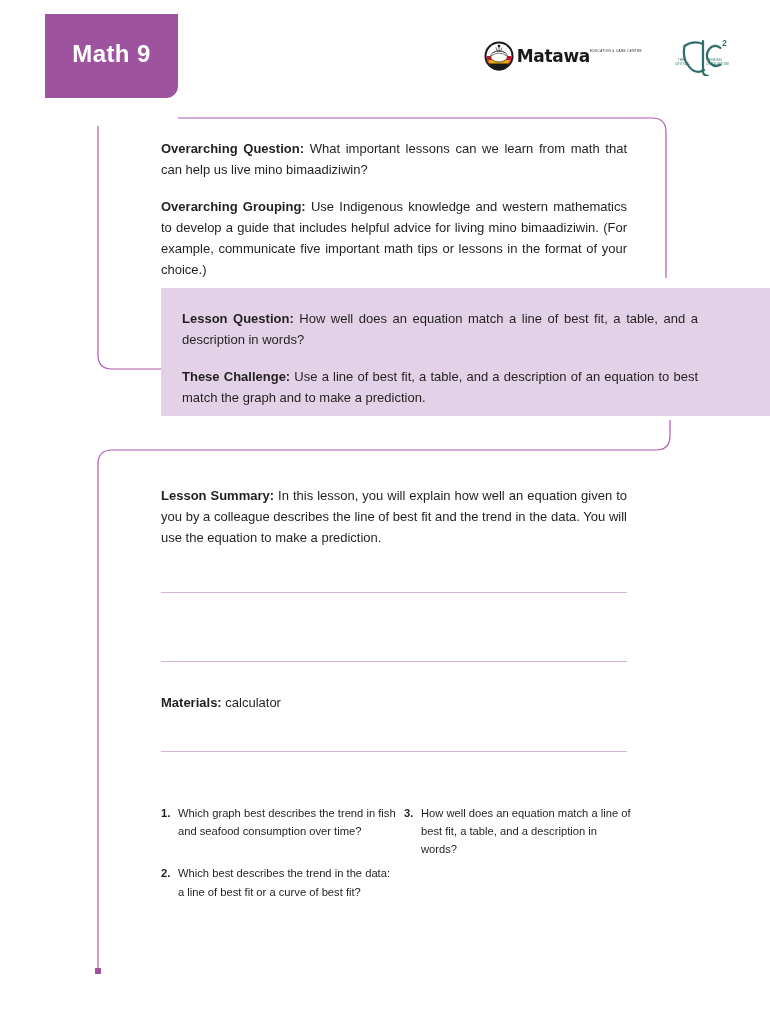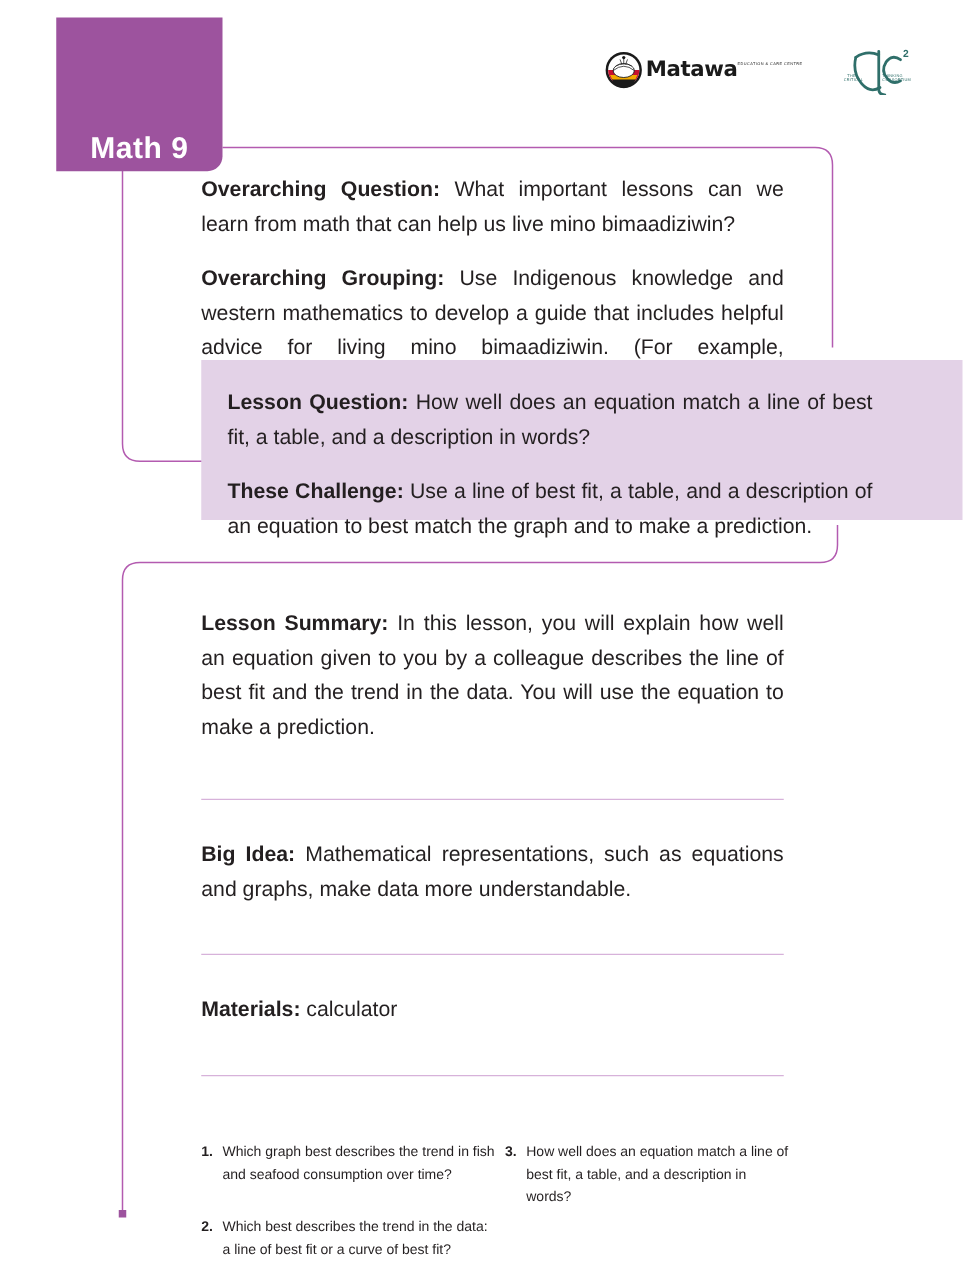--- a/index.html
+++ b/index.html
@@ -31,29 +31,29 @@
     height: 1024px;
     pointer-events: none;
   }
 
   
   .title-tab {
     position: absolute;
     left: 45px;
     top: 14px;
     width: 133px;
-    height: 123px;
+    height: 84px;
     background: #9d539e;
     border-bottom-right-radius: 12px;
     border-top-left-radius: 0px;
     display: flex;
     align-items: flex-end;
     justify-content: center;
     box-sizing: border-box;
-    padding-bottom: 6px;
+    padding-bottom: 32px;
   }
   .title-tab .title-text {
     color: #ffffff;
     font-size: 24px;
     font-weight: bold;
     letter-spacing: 0.4px;
     line-height: 1;
   }
 
   
@@ -105,21 +105,21 @@
 
   
   .content {
     position: absolute;
     left: 161px;
     top: 138px;
     width: 466px;
   }
 
   .para {
-    font-size: 17px;
+    font-size: 13px;
     line-height: 1.62;
     color: #231f20;
     text-align: justify;
     margin: 0 0 16px 0;
   }
   .para b { font-weight: bold; }
   .para.last { margin-bottom: 0; }
 
   
   .lesson-box {
@@ -253,21 +253,20 @@
   </div>
 
   <div class="lower">
 
     <p class="para sec-summary"><b>Lesson Summary:</b><span> In this lesson, you will explain how well an equation given to you by a colleague describes the line of best fit and the trend in the data. You will use the equation to make a prediction.</span></p>
 
     <div class="gap-a"></div>
     <div class="divider"></div>
     <div class="gap-b"></div>
 
-    <p class="para last"><b>Big Idea:</b><span> Mathematical representations, such as equations and graphs, make data more understandable.</span></p>
 
     <div class="gap-c"></div>
     <div class="divider"></div>
     <div class="gap-d"></div>
 
     <p class="para last"><b>Materials:</b><span> calculator</span></p>
 
     <div class="gap-e"></div>
     <div class="divider"></div>
     <div class="gap-f"></div>

